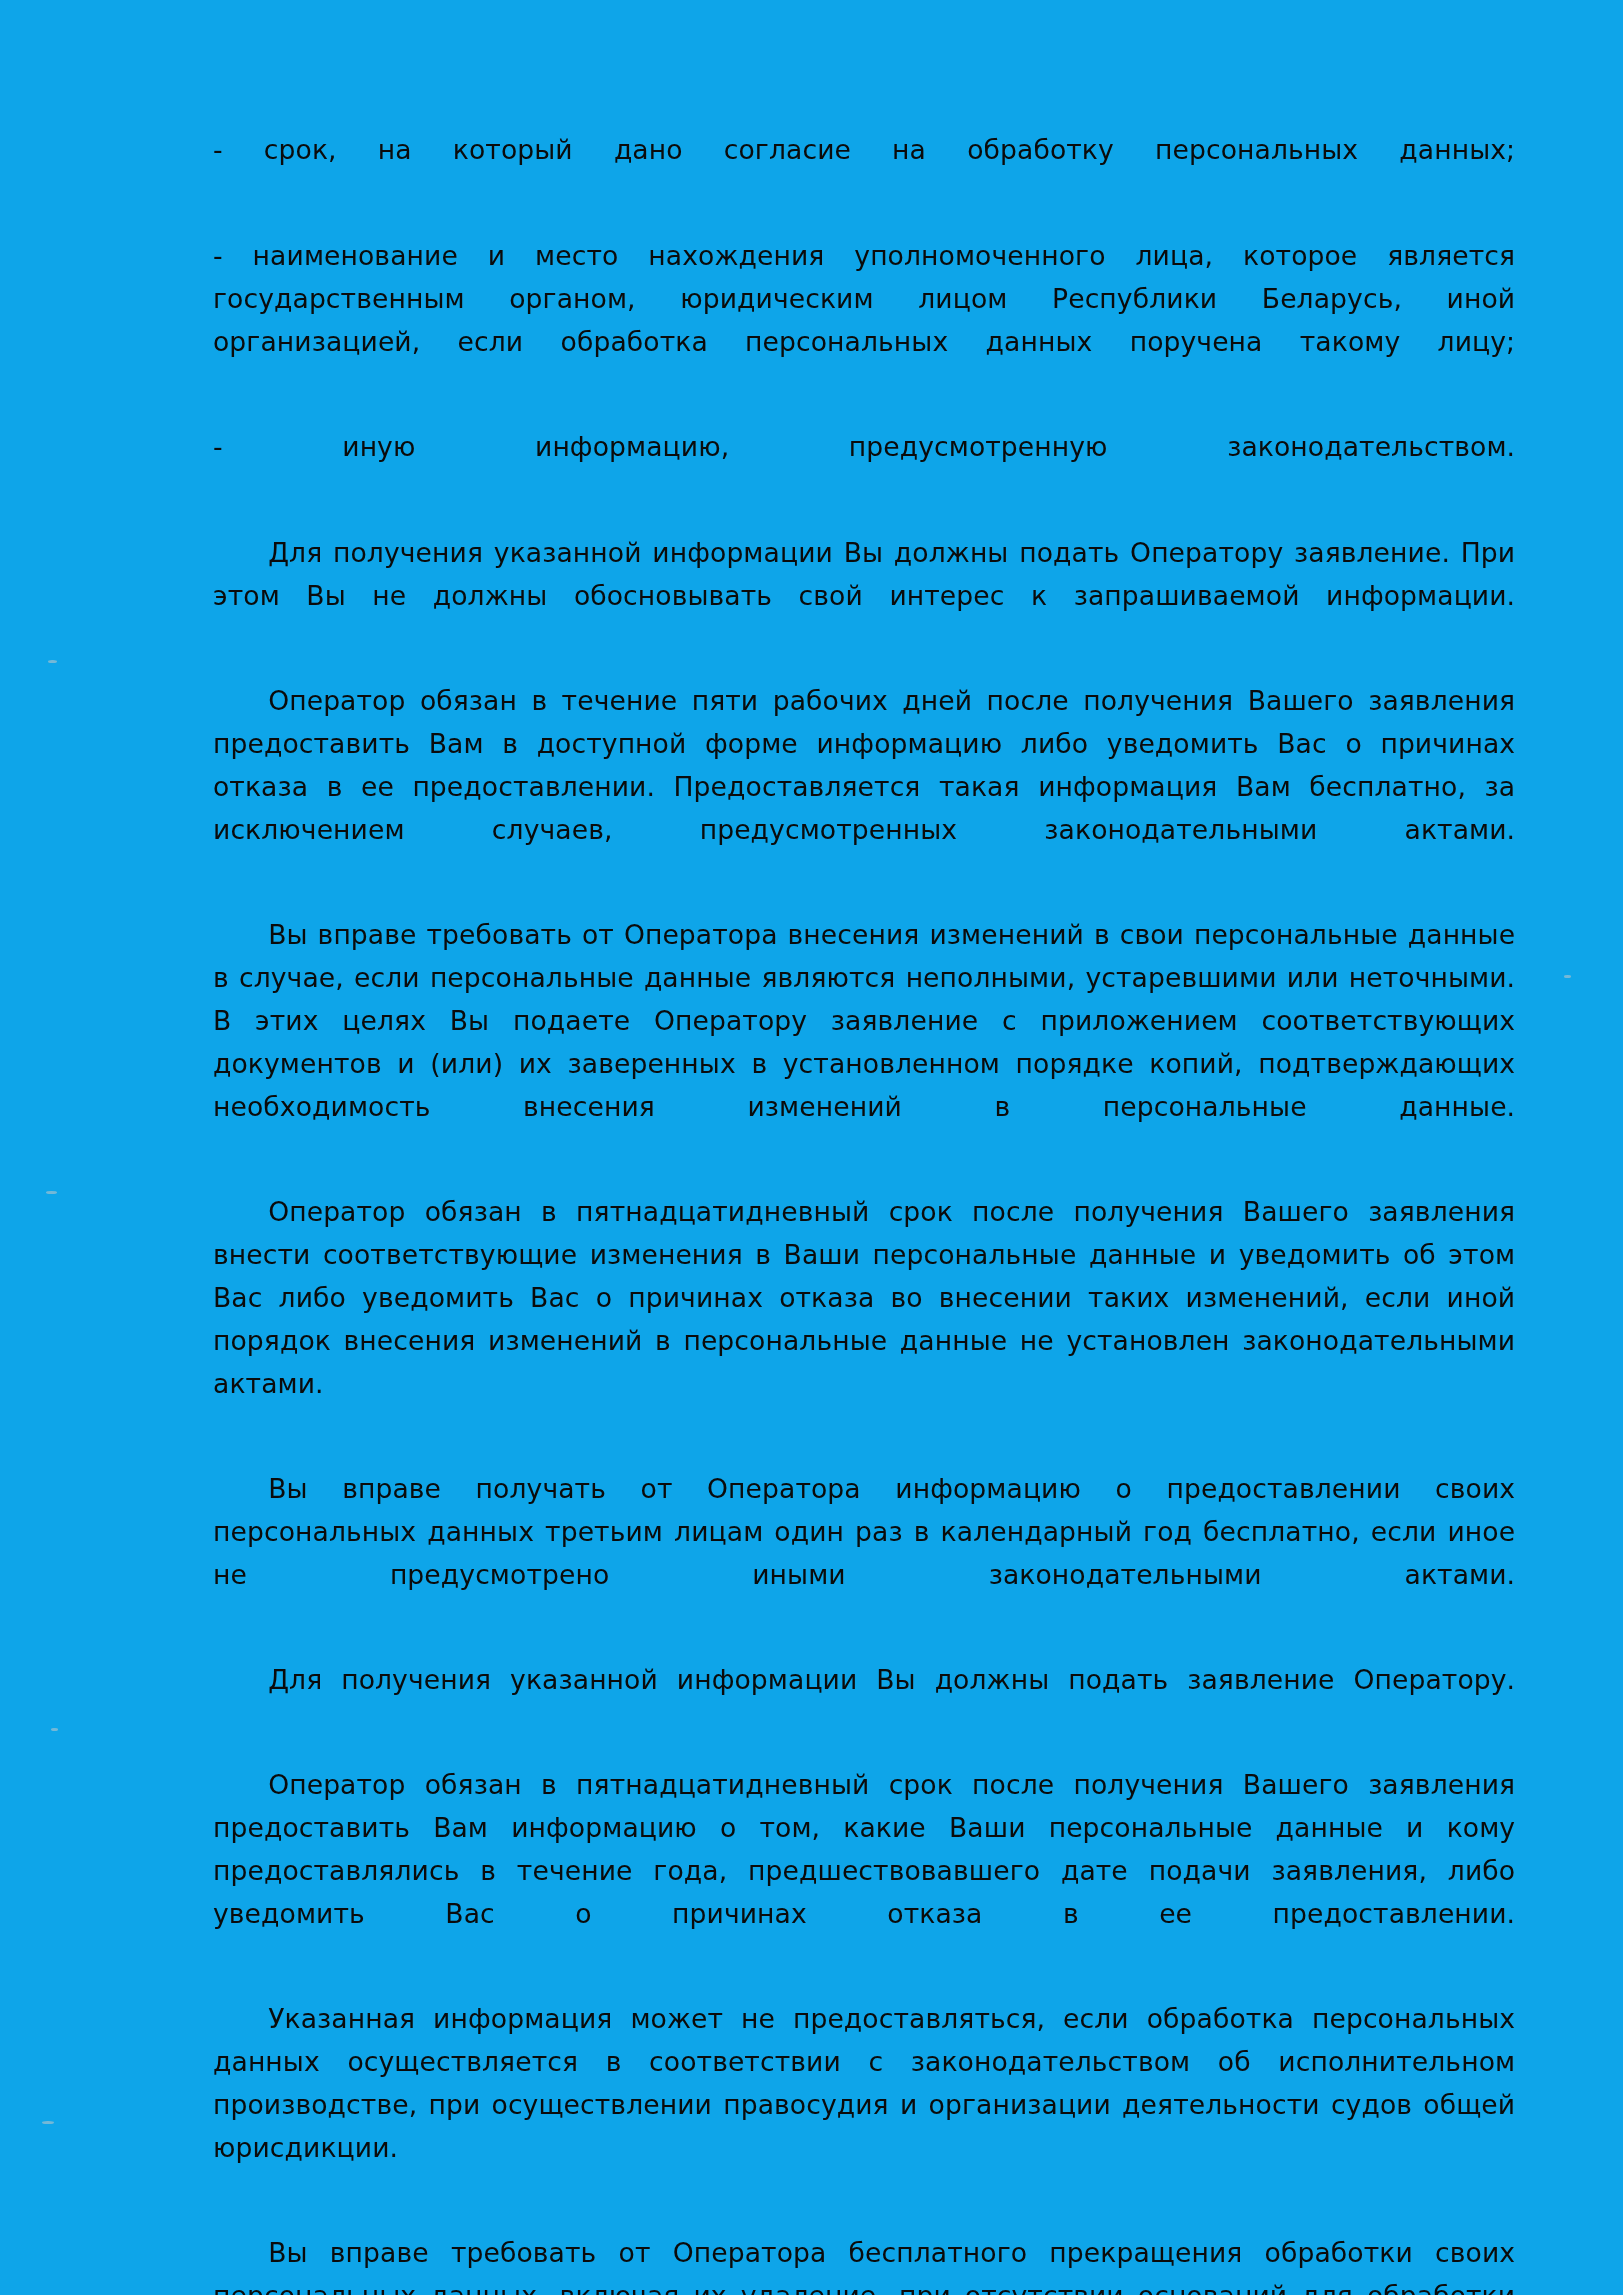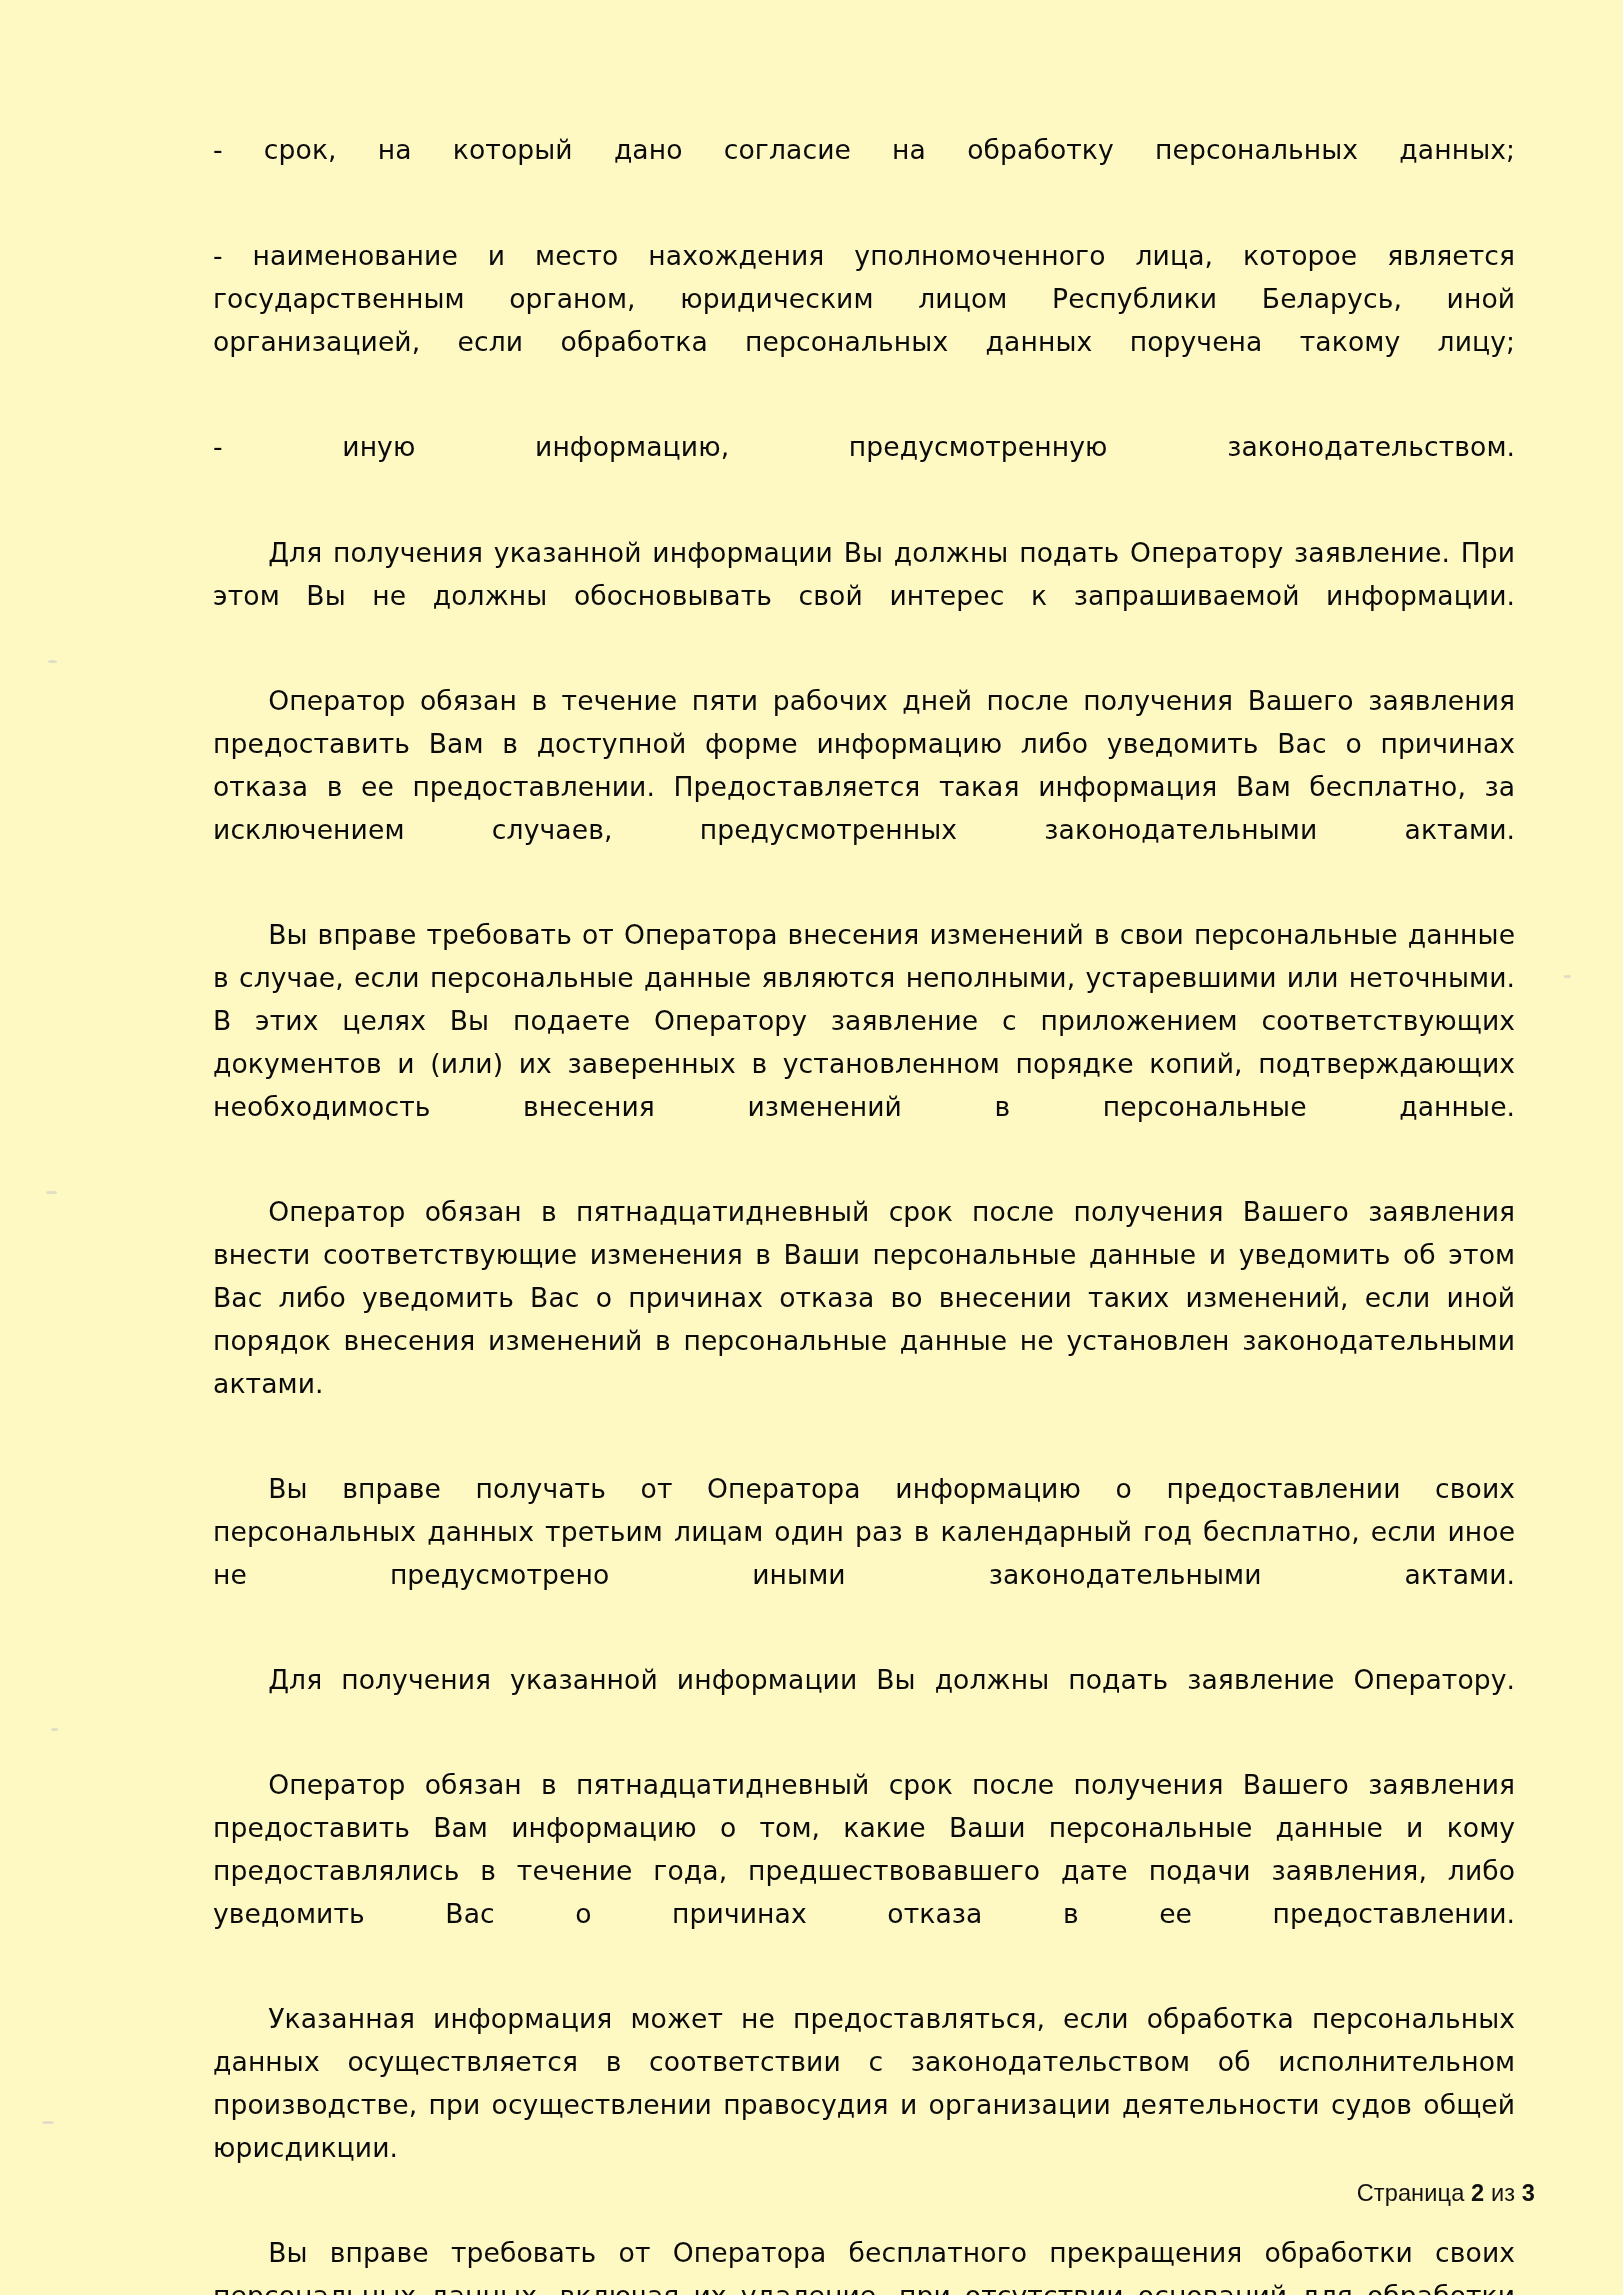--- a/index.html
+++ b/index.html
@@ -6,21 +6,21 @@
   html, body {
     margin: 0;
     padding: 0;
     background: #ffffff;
   }
 
   .page {
     position: relative;
     width: 1623px;
     height: 2295px;
-    background: #fef9c3;
+    background: #0ea5e9;
     box-sizing: border-box;
     overflow: hidden;
   }
 
   
   .scan-speck {
     position: absolute;
     background: #c9c9c9;
     border-radius: 50%;
     opacity: .55;
@@ -115,21 +115,15 @@
     <p class="para indent">Для получения указанной информации Вы должны подать заявление Оператору.</p>
 
     <p class="para indent">Оператор обязан в пятнадцатидневный срок после получения Вашего заявления предоставить Вам информацию о том, какие Ваши персональные данные и кому предоставлялись в течение года, предшествовавшего дате подачи заявления, либо уведомить Вас о причинах отказа в ее предоставлении.</p>
 
     <p class="para indent">Указанная информация может не предоставляться, если обработка персональных данных осуществляется в соответствии с законодательством об исполнительном производстве, при осуществлении правосудия и организации деятельности судов общей юрисдикции.</p>
 
     <p class="para indent">Вы вправе требовать от Оператора бесплатного прекращения обработки своих персональных данных, включая их удаление, при отсутствии оснований для обработки персональных данных, предусмотренных законодательными актами. Для реализации указанного права Вы должны подать Оператору заявление.</p>
 
   </div>
 
-  <div class="footer">
-    <span>Страница</span>
-    <span class="num">2</span>
-    <span>из</span>
-    <span class="num">3</span>
-  </div>
 
 </div>
 
 
 </body></html>

